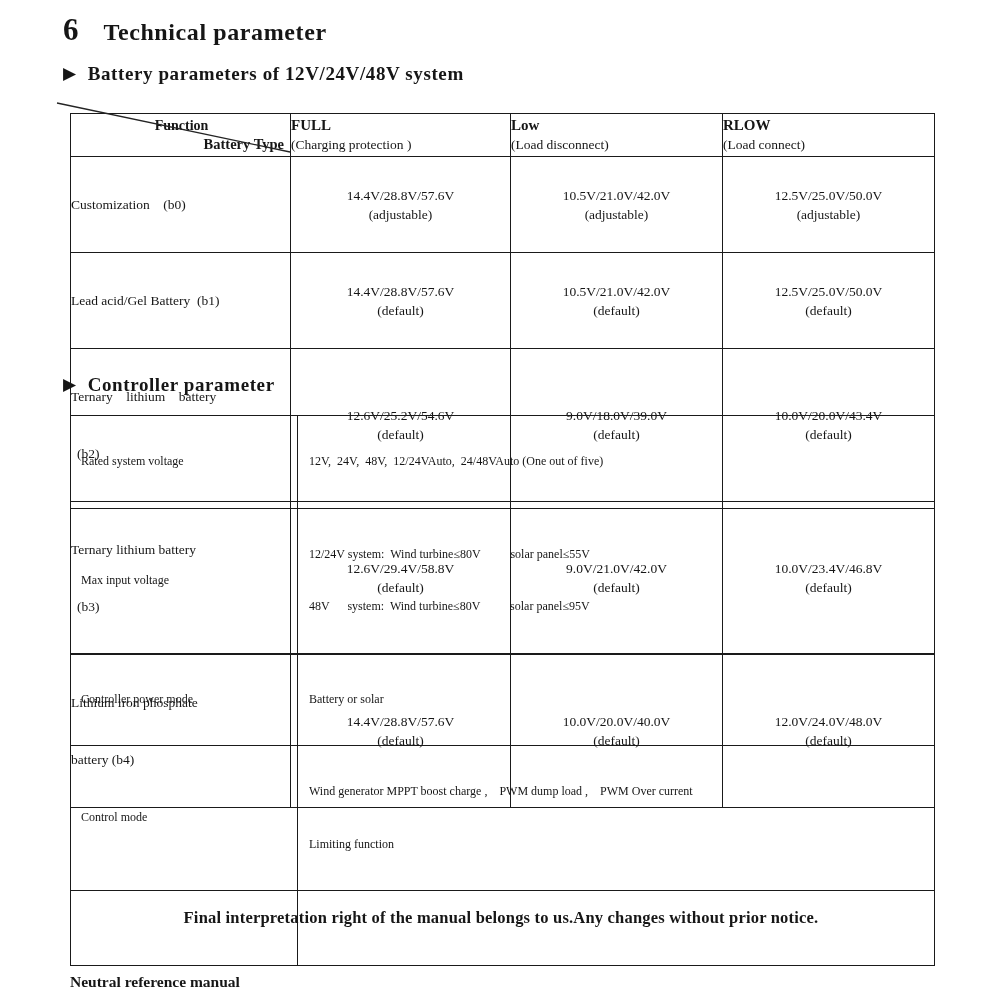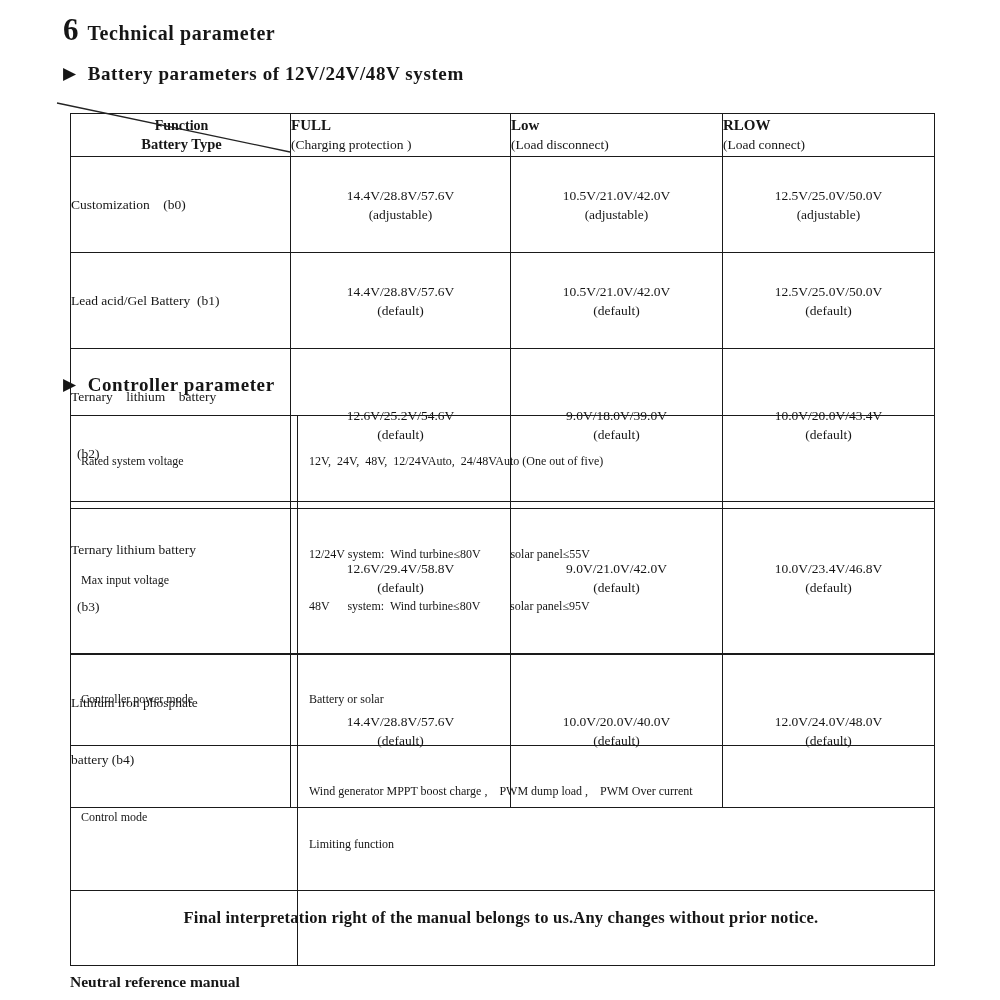--- a/index.html
+++ b/index.html
@@ -2,36 +2,36 @@
 <html><head>
 <meta charset="utf-8">
 <style>
   * { margin:0; padding:0; box-sizing:border-box; }
   html,body { width:1000px; height:1000px; background:#ffffff; }
   body { font-family:"Liberation Serif","DejaVu Serif",serif; color:#161616; position:relative; }
   .page { position:absolute; inset:0; background:#fff; }
 
   .doc-title { position:absolute; left:63px; top:12px; white-space:nowrap; }
   .num { font-size:31px; font-weight:bold; letter-spacing:1px; }
-  .title-text { font-size:20px; font-weight:bold; margin-left:8px; letter-spacing:0.6px; }
+  .title-text { font-size:24px; font-weight:bold; margin-left:24px; letter-spacing:0.6px; }
 
   .section-heading { position:absolute; left:63px; font-size:19px; font-weight:bold; letter-spacing:0.6px; white-space:nowrap;text-align:center; }
   .battery-heading { top:63px; }
   .controller-heading { top:374px; }
   .tri { display:inline-block; margin-right:11px; font-size:17px; transform:translateY(-1px); }
 
   table { border-collapse:collapse; table-layout:fixed; position:absolute; }
   td { border:1px solid #1a1a1a; vertical-align:middle; }
 
   
   .battery-table { left:70px; top:113px; width:864px; }
   .battery-table td { font-size:13.5px; line-height:19px; }
   .corner-cell { position:relative; padding:2px 6px 2px 8px; }
   .fn-label { text-align:center; font-weight:bold; font-size:14px; }
-  .bt-label { text-align:center; font-weight:bold; font-size:14.5px; }
+  .bt-label { text-align:right; font-weight:bold; font-size:14.5px; }
   .col-head { text-align:left; }
   .col-title { font-weight:bold; font-size:15px; }
   .col-sub { font-size:13.5px; }
   .type-cell { font-size:14px; white-space:pre-wrap; }
   .type-cell .l2 { padding-left:6px; }
   .val-cell { text-align:center; }
 
   .diag { position:absolute; left:55px; top:101px; pointer-events:none; }
   .diag line { stroke:#242424; stroke-width:1.3; }
 

